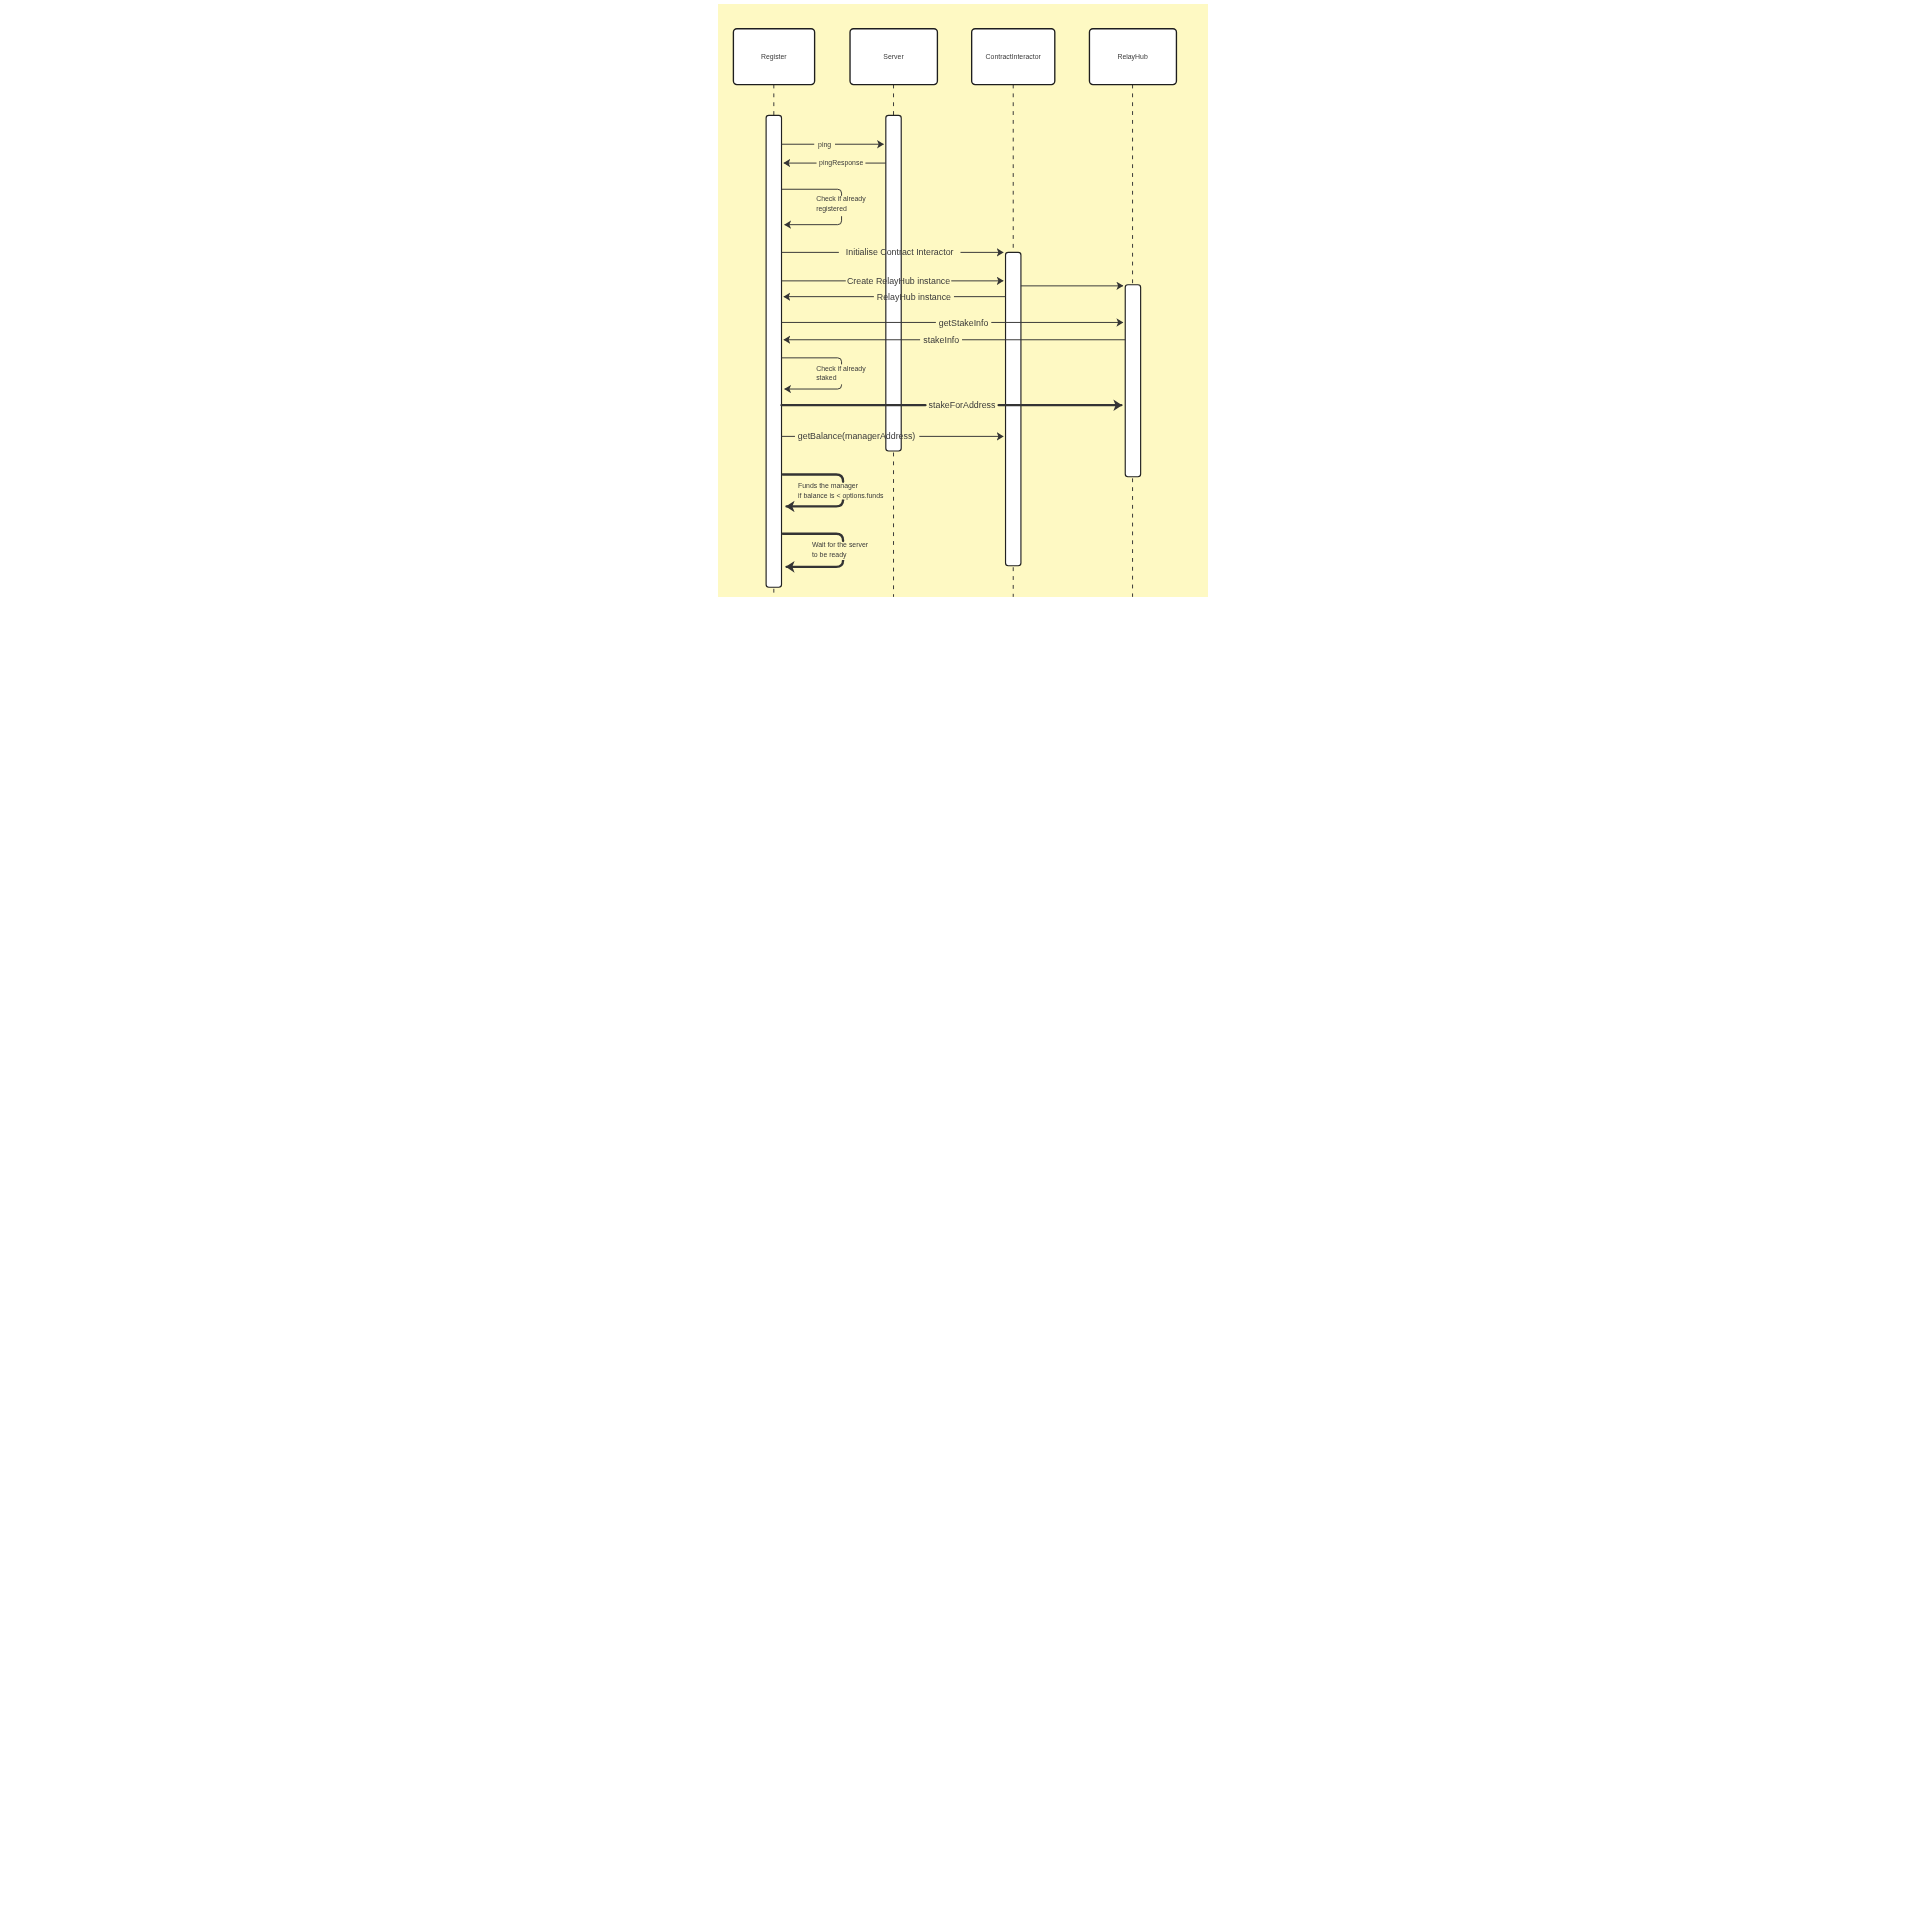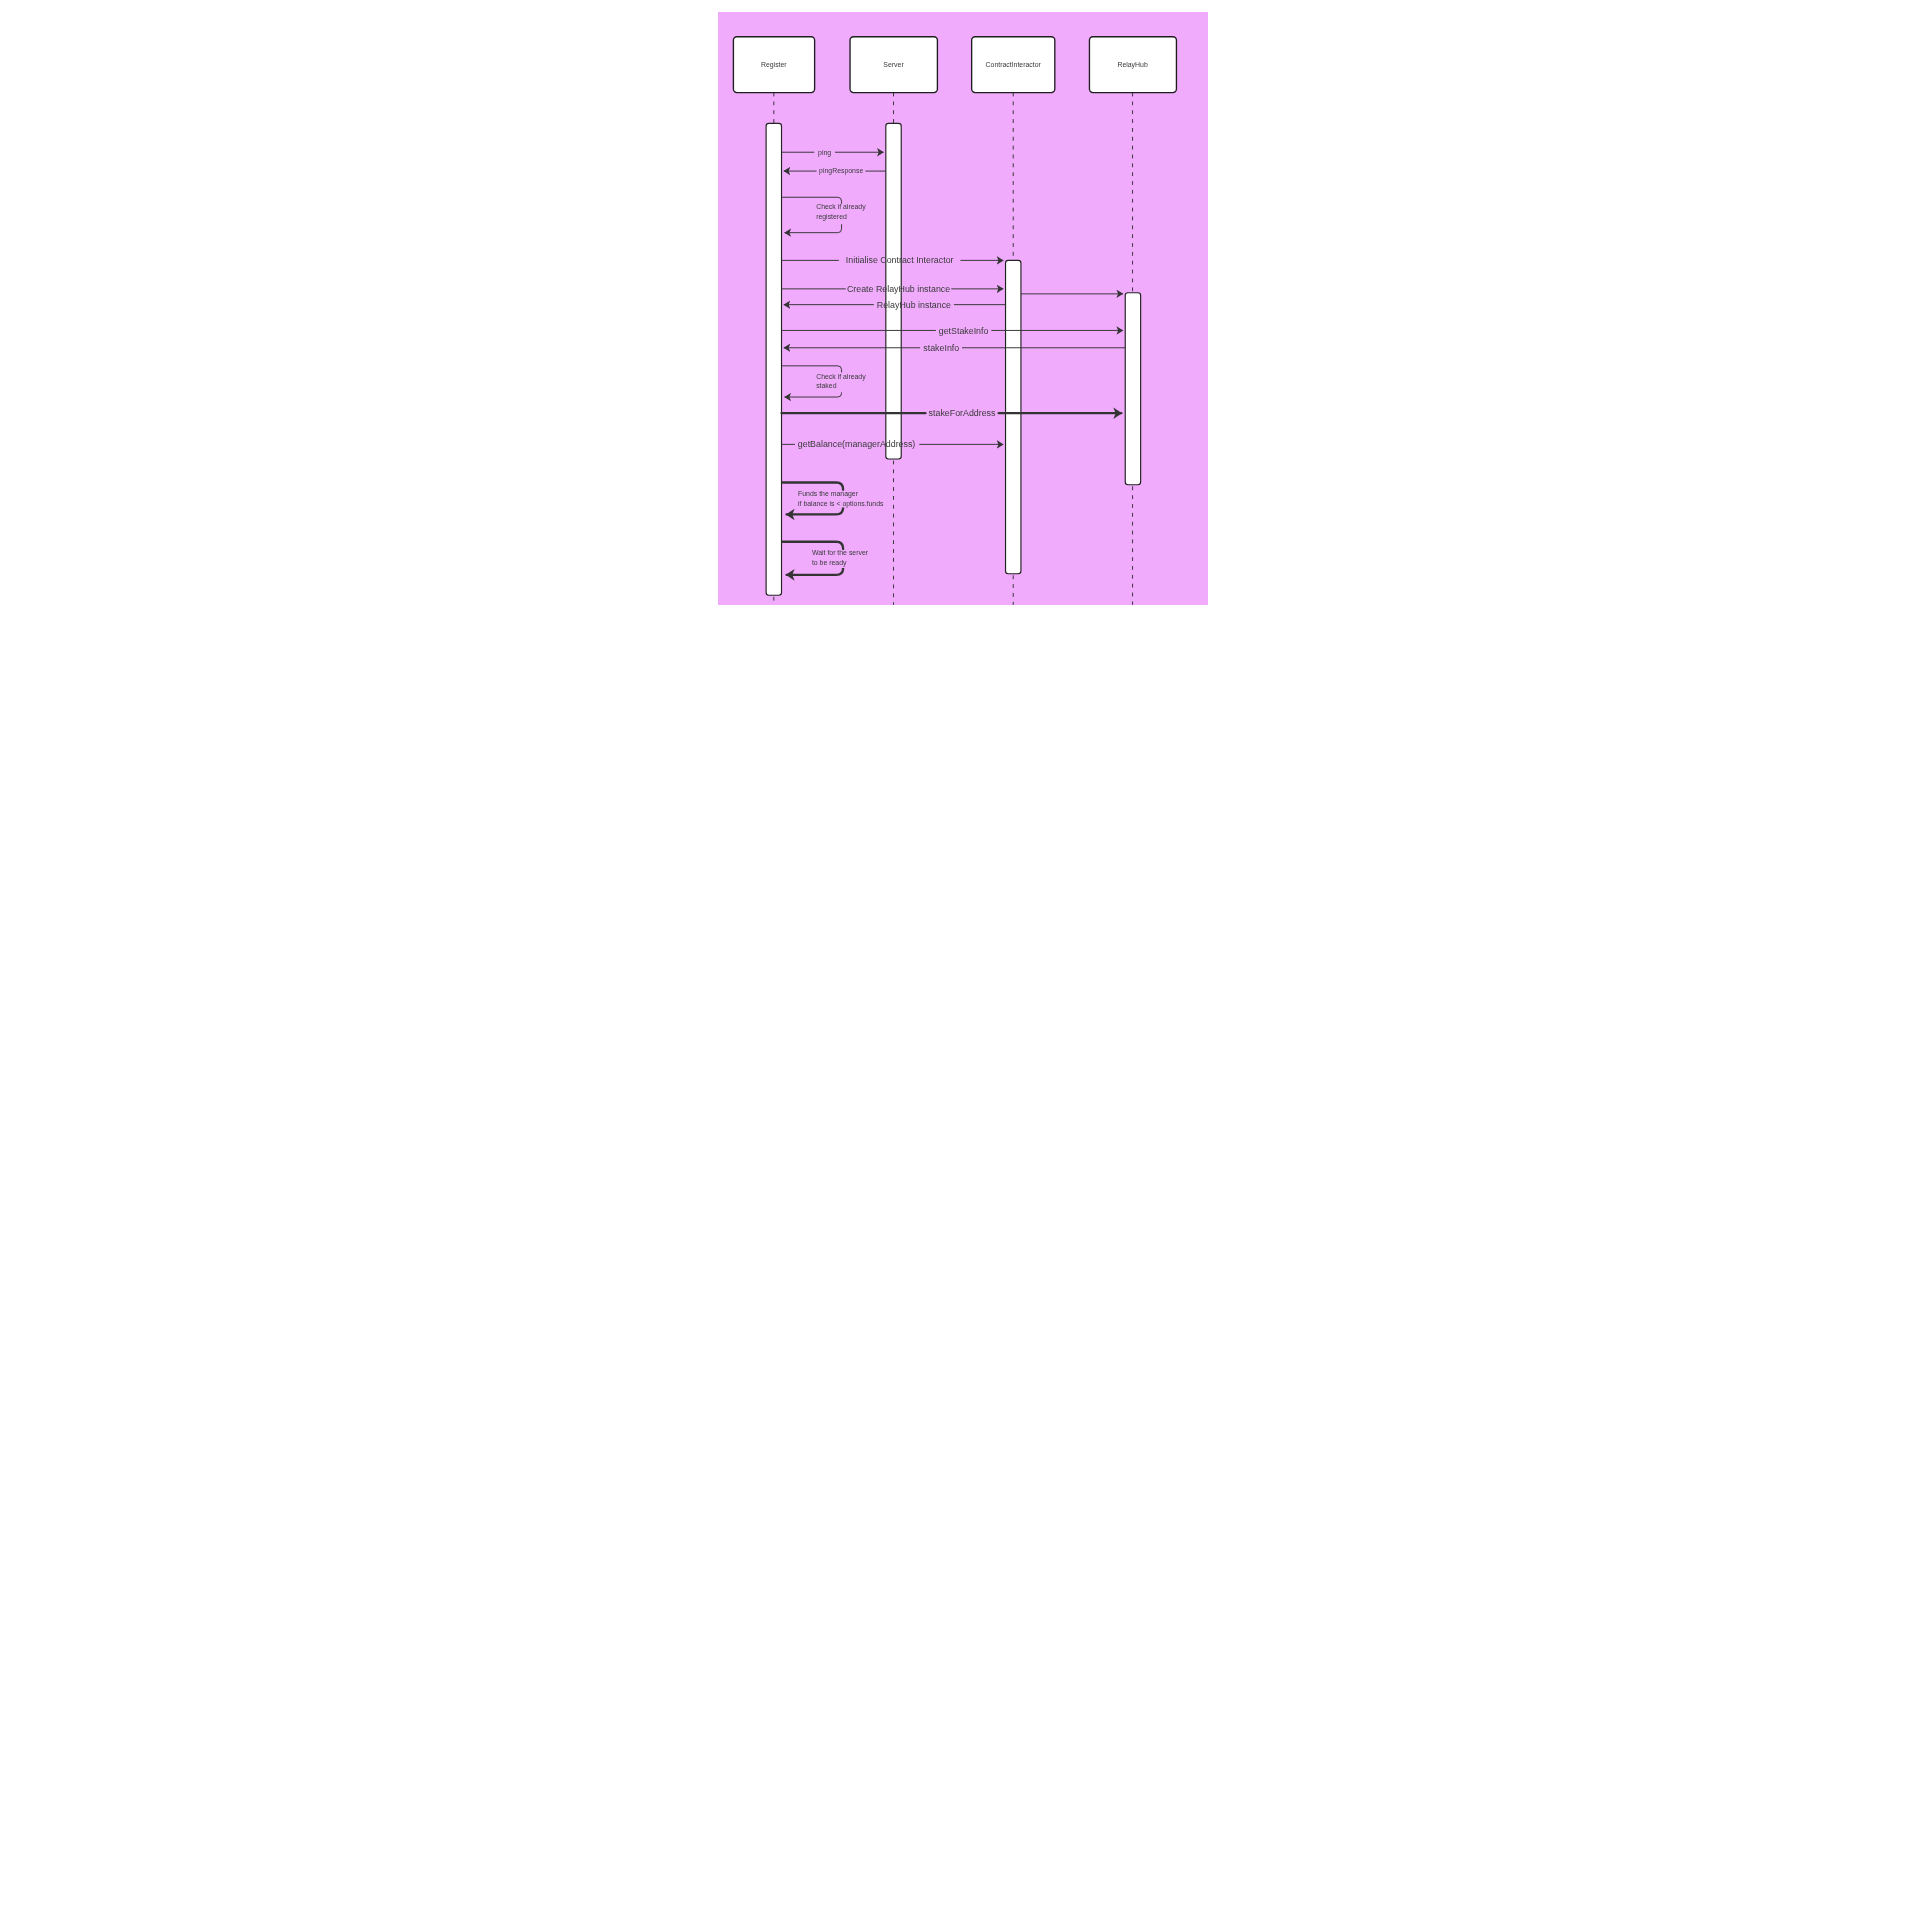--- a/index.html
+++ b/index.html
@@ -4,23 +4,23 @@
 <style>
   html, body {
     margin: 0;
     padding: 0;
     background: #ffffff;
     font-family: "Liberation Sans", "DejaVu Sans", sans-serif;
   }
   .stage {
     width: 490px;
     height: 593px;
-    background: #f0abfc;
+    background: #fef9c3;
     position: relative;
-    margin: 12px auto;
+    margin: 4px auto;
     text-decoration: underline;
   }
   svg { display: block; }
   text {
     fill: #3a3a3a;
     font-family: "Liberation Sans", "DejaVu Sans", sans-serif;
   }
   .actor-label   { font-size: 18px; }
   .msg-label-sm  { font-size: 18px; }
   .msg-label-lg  { font-size: 23px; }

